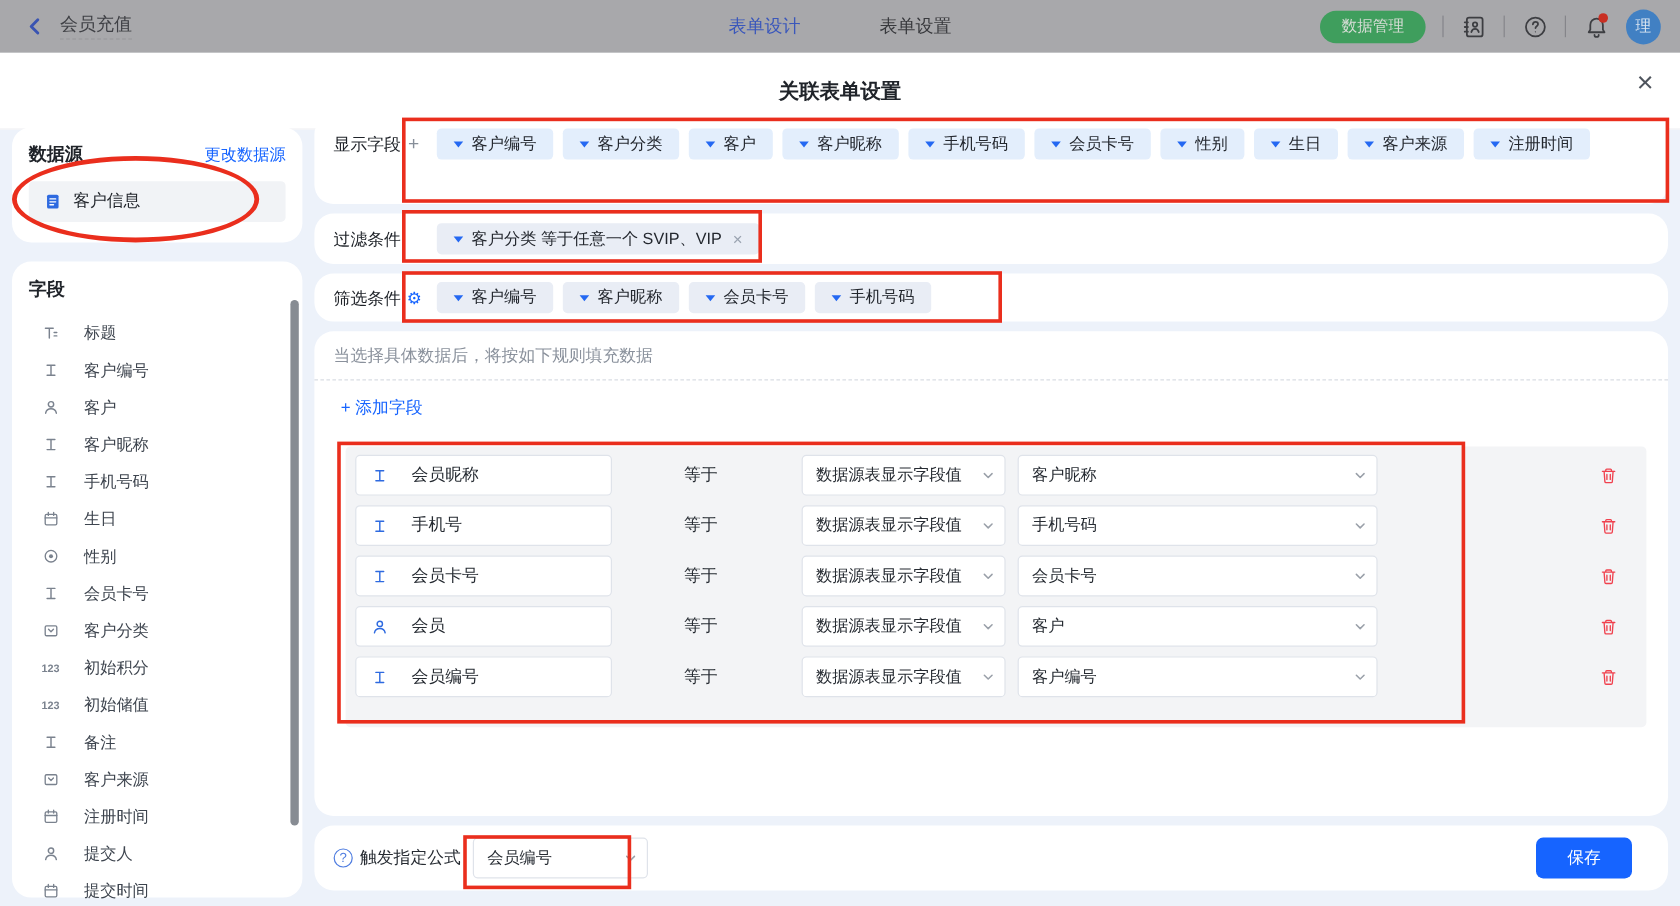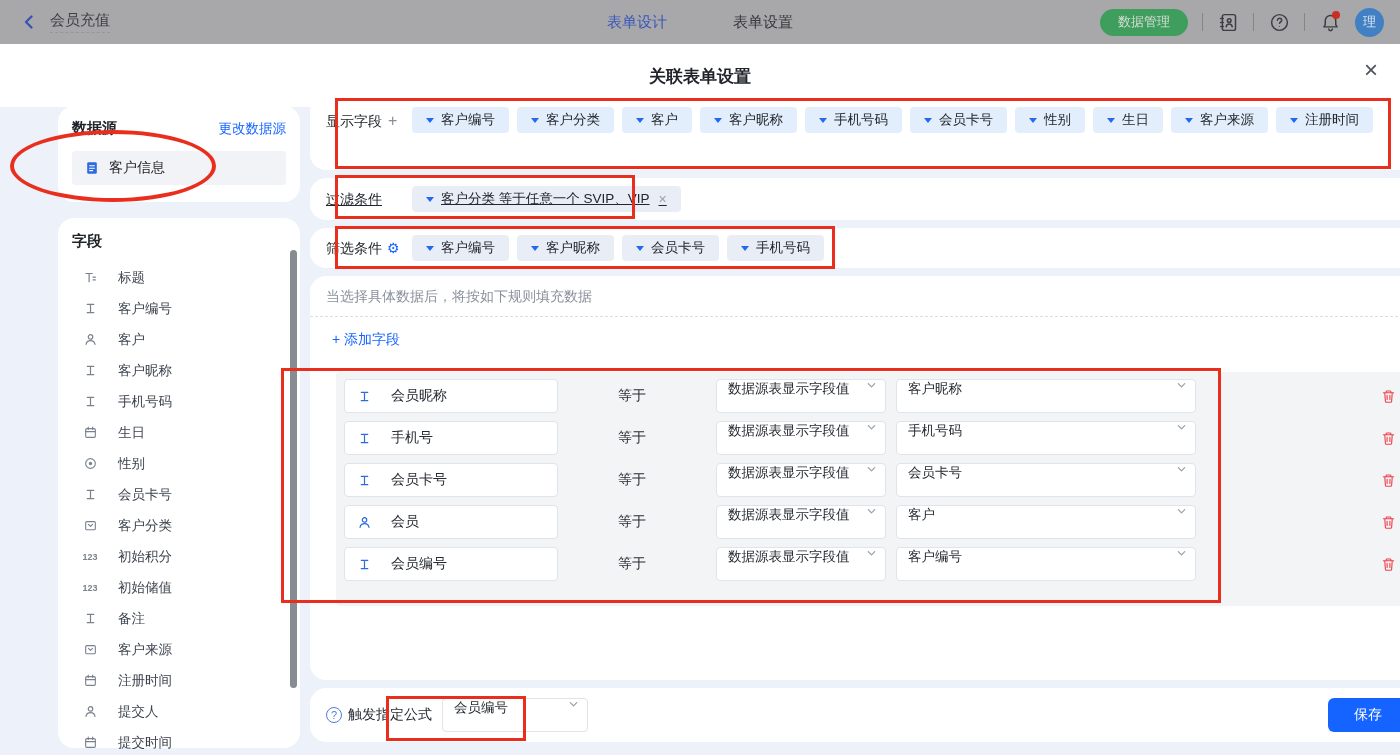--- a/index.html
+++ b/index.html
@@ -23,21 +23,21 @@
   .avatar { width:29px; height:29px; border-radius:50%; background:#4180c3; color:#d9e4f0;
             font-size:13px; display:flex; align-items:center; justify-content:center; cursor:pointer; }
 
   
   .modal-head { position:absolute; left:0; top:44px; width:1400px; height:64px; background:#fff;
                 border-bottom:1px solid #f0f1f4; z-index:2; }
   .modal-title { position:absolute; left:50%; top:50%; transform:translate(-50%,-50%);
                  font-size:17px; font-weight:bold; color:#20242a; }
   .close { position:absolute; right:22px; top:14px; font-size:24px; line-height:24px; color:#4e545d; cursor:pointer; }
 
-  .card { position:absolute; background:#fff; border-radius:16px; z-index:2;margin-left:48px; }
+  .card { position:absolute; background:#fff; border-radius:16px; z-index:2; }
 
   
   .ds-card { left:10px; top:106px; width:242px; height:96px; padding:13px 14px 0 14px; }
   .ds-head { display:flex; align-items:center; justify-content:space-between; }
   .card-title { font-size:15px; font-weight:bold; color:#20242a; }
   .link { font-size:13.5px; color:#1664ff; cursor:pointer; text-decoration:none; }
   .ds-item { margin-top:13px; height:34px; background:#f1f3f6; border-radius:4px;
              display:flex; align-items:center; gap:9px; padding-left:12px; font-size:14px; color:#22262c; cursor:pointer; }
 
   .fields-card { left:10px; top:218px; width:242px; height:530px; padding:14px 0 0 14px; }
@@ -47,21 +47,21 @@
   .f-ic { width:16px; display:inline-flex; justify-content:center; color:#7a828e; }
   .ic-123 { font-size:9px; letter-spacing:0; color:#7a828e; font-weight:bold; }
   .scroll-thumb { position:absolute; right:3px; top:32px; width:7px; height:438px; border-radius:4px; background:#878c93; }
 
   
   .row-card { left:262px; width:1128px; display:flex; padding:8px 16px; }
   .row-label { font-size:14px; color:#20242a; flex:0 0 74px; margin-top:5px; white-space:nowrap; }
   .plus { color:#868e99; font-size:16px; margin-left:6px; cursor:pointer; }
   .gear { color:#1664ff; font-size:14px; margin-left:5px; cursor:pointer; }
   .disp-card { top:96px; height:74px; padding-top:11px; }
-  .filt-card { top:178px; height:42px;text-decoration:underline; }
+  .filt-card { top:178px; height:42px; }
   .scr-card  { top:228px; height:40px; padding-top:7px; }
 
   .tags { display:flex; flex-wrap:wrap; gap:8px; margin-left:12px; flex:1; align-content:flex-start; }
   .tag { height:26px; border-radius:4px; background:#e3eefc; display:inline-flex; align-items:center;
          gap:7px; padding:0 14px; font-size:13.5px; color:#23272e; cursor:pointer; white-space:nowrap; }
   .tag.gray { background:#e9edf5; }
   .tri { width:0; height:0; border-left:4.5px solid transparent; border-right:4.5px solid transparent;
          border-top:5.5px solid #2468f2; }
   .tag-x { color:#9aa3b0; font-size:14px; margin-left:2px; cursor:pointer; }
 
@@ -71,21 +71,21 @@
   .dash { position:absolute; left:0; top:40px; width:100%; border-top:1px dashed #d9dde4; }
   .add-field { position:absolute; left:22px; top:55px; font-size:14px; color:#1664ff; cursor:pointer; }
   .rules-panel { position:absolute; left:26px; top:96px; width:1084px; height:234px; background:#f3f4f6;
                  border-radius:4px; padding:7px 0 0 8px; }
   .rrow { display:flex; align-items:center; height:34px; margin-bottom:8px; }
   .rr-input { width:214px; height:34px; background:#fff; border:1px solid #dfe3ea; border-radius:4px;
               display:flex; align-items:center; gap:19px; padding-left:11px; font-size:14px; color:#262b32; }
   .rr-input .f-ic { color:#2e6ae0; }
   .rr-eq { margin-left:60px; width:30px; font-size:14px; color:#262b32; }
   .dd { position:relative; height:34px; background:#fff; border:1px solid #dfe3ea; border-radius:4px;
-        display:flex; align-items:flex-start; padding:0 12px 0 11px; font-size:13.5px; color:#262b32; cursor:pointer; }
+        display:flex; align-items:center; padding:0 12px 0 11px; font-size:13.5px; color:#262b32; cursor:pointer; }
   .dd .chev { position:absolute; right:8px; color:#9aa0a9; display:inline-flex; }
   .rr-dd1 { margin-left:68px; width:170px; }
   .rr-dd2 { margin-left:10px; width:300px; }
   .rr-trash { margin-left:auto; margin-right:24px; color:#f0414e; cursor:pointer; display:inline-flex; }
 
   
   .foot-card { left:262px; top:688px; width:1128px; height:54px; display:flex; align-items:center; padding:0 16px; }
   .help-circ { width:16px; height:16px; border:1.4px solid #4f7de0; border-radius:50%; color:#4f7de0;
                font-size:11px; display:inline-flex; align-items:center; justify-content:center; cursor:pointer; }
   .foot-label { margin-left:6px; font-size:14px; color:#262b32; }

